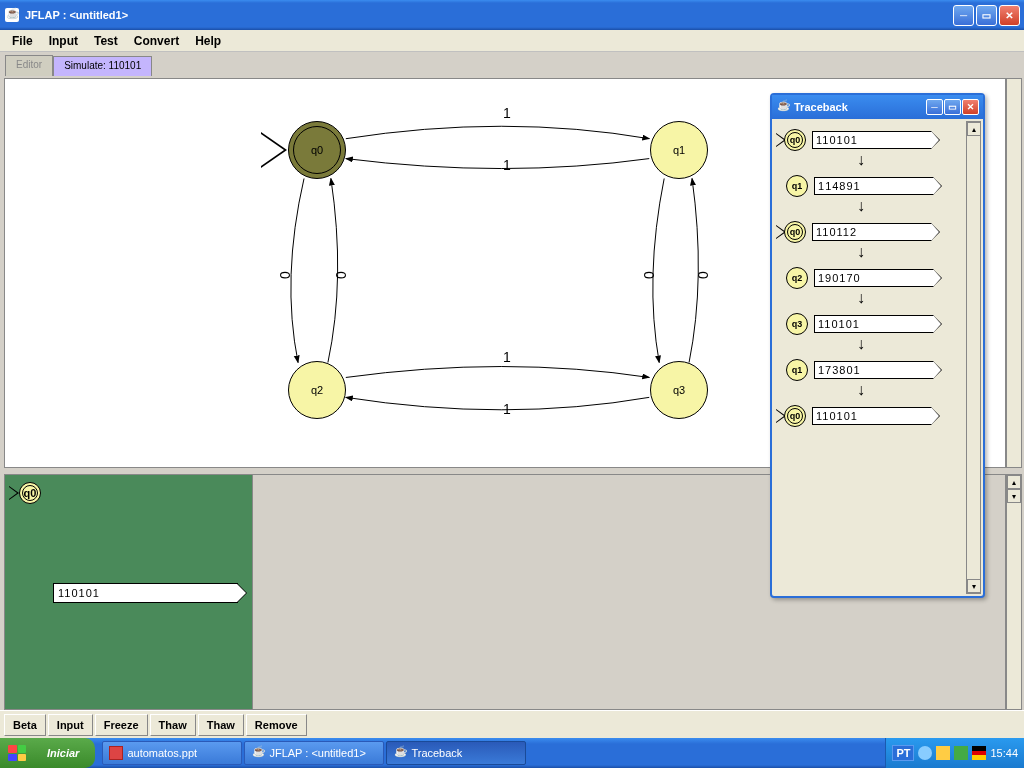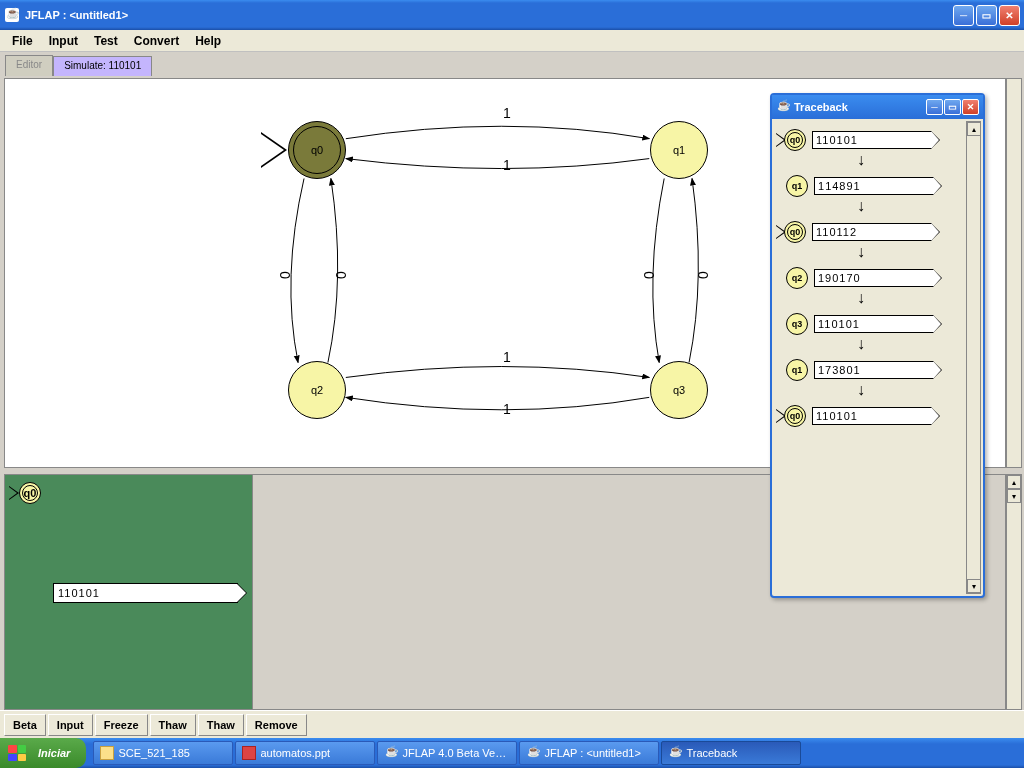--- a/index.html
+++ b/index.html
@@ -67,21 +67,21 @@
 .tb-row .mini-state { position: relative; margin-right: 6px; }
 .tb-tape { height: 18px; width: 120px; background:#fff; border:1px solid #000; padding:0 3px; font-size:11px; letter-spacing:1px; position:relative; display:flex;align-items:center;}
 .tb-tape::after { content:""; position:absolute; right:-8px; top:-1px; width:0;height:0; border-top:9px solid transparent; border-bottom:9px solid transparent; border-left:8px solid #fff; }
 .tb-tape::before { content:""; position:absolute; right:-9px; top:-1px; width:0;height:0; border-top:9px solid transparent; border-bottom:9px solid transparent; border-left:9px solid #000; }
 .tb-arrow { position:absolute; font-size:16px; color:#000; }
 .tb-scroll { position:absolute; right:2px; top:2px; bottom:2px; width:15px; background:#ece9d8; border:1px solid #888; display:flex; flex-direction:column; }
 .tb-scroll .scroll-btn:last-child { margin-top:auto;}
 
 
 .taskbar { position: absolute; bottom: 0; left: 0; right: 0; height: 30px; background: linear-gradient(to bottom, #3a8cef 0%, #2a6ed8 20%, #2a6ed8 90%, #1b4fa8 100%); display: flex; align-items: center; }
-.start-btn { height: 30px; padding: 0 16px 0 8px; background: linear-gradient(to bottom, #5aaa4a, #3a8a2a); color: #fff; font-weight: bold; font-style: italic; font-size: 16px; display: flex; align-items: center; border-radius: 0 10px 10px 0; gap: 12px; }
+.start-btn { height: 30px; padding: 0 16px 0 8px; background: linear-gradient(to bottom, #5aaa4a, #3a8a2a); color: #fff; font-weight: bold; font-style: italic; font-size: 16px; display: flex; align-items: center; border-radius: 0 10px 10px 0; gap: 21px; }
 .start-btn .win-logo { width:18px;height:16px; display:grid; grid-template-columns:1fr 1fr; grid-template-rows:1fr 1fr; gap:1px;}
 .start-btn .win-logo span { border-radius:1px; }
 .task-item { height: 24px; margin: 0 1px; padding: 0 6px; background: linear-gradient(to bottom, #5a9aef, #3a7ad8); color: #fff; border: 1px solid #2a5ab8; border-radius: 2px; display: flex; align-items: center; gap: 4px; font-size: 11px; min-width: 140px; max-width: 148px; overflow:hidden; white-space:nowrap;}
 .task-item.active { background: linear-gradient(to bottom, #2a5ab8, #3a7ad8); border-color:#1a4a98;}
 .task-item .ticon { width:14px;height:14px; flex-shrink:0;}
 .systray { margin-left: auto; height: 30px; background: linear-gradient(to bottom, #2a9aef, #1a7acf); display: flex; align-items: center; padding: 0 6px; gap: 4px; color: #fff; font-size: 11px; border-left: 1px solid #1a5aaf; }
 .systray .lang { background:#2a6ed8; padding:1px 3px; border:1px solid #5a9aef; font-weight:bold;}
 .tray-icon { width:14px;height:14px; }
 
 svg.edges { position:absolute; left:0; top:0; width:100%; height:100%; pointer-events:none;}
@@ -278,32 +278,32 @@
     <div class="win-logo">
       <span style="background:#f44"></span>
         <span style="background:#4c4"></span>
       <span style="background:#44f"></span>
         <span style="background:#fc4"></span>
     </div>
     <span>Iniciar</span>
   </div>
   <div style="width:6px;"></div>
   <div class="task-item">
-      <span class="ticon" style="background:#fce08a;border:1px solid #c8a040;"></span>
-      <span>SCE_521_185</span>
-    </div>
-  <div class="task-item">
       <span class="ticon" style="background:#d44;border:1px solid #a22;"></span>
       <span>automatos.ppt</span>
-    </div>
-  <div class="task-item">
-      <span class="ticon"><span class="java-cup"></span></span>
-      <span>JFLAP 4.0 Beta Ve…</span>
     </div>
   <div class="task-item">
       <span class="ticon"><span class="java-cup"></span></span>
       <span>JFLAP : &lt;untitled1&gt;</span>
     </div>
   <div class="task-item active">
       <span class="ticon"><span class="java-cup"></span></span>
       <span>Traceback</span>
     </div>
+  <div class="systray">
+    <span class="lang">PT</span>
+    <span class="tray-icon" style="background:#8cf;border-radius:50%;"></span>
+    <span class="tray-icon" style="background:#fc4;"></span>
+    <span class="tray-icon" style="background:#4a4;"></span>
+    <span class="tray-icon" style="background:linear-gradient(#000 33%,#d00 33% 66%,#fc0 66%);"></span>
+    <span>15:44</span>
+  </div>
 </div>
 
 </body></html>

